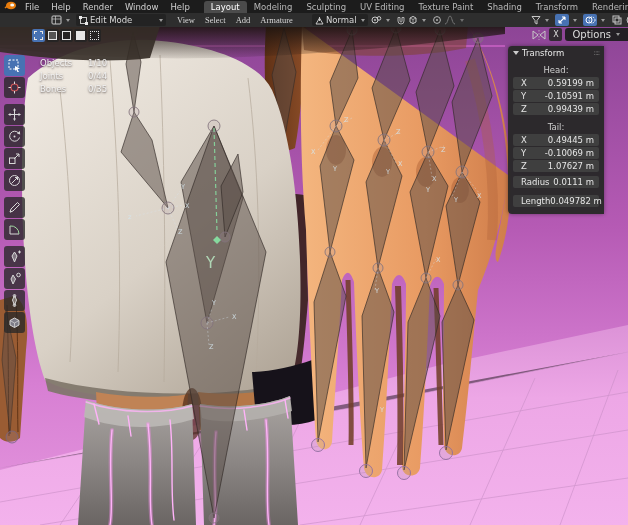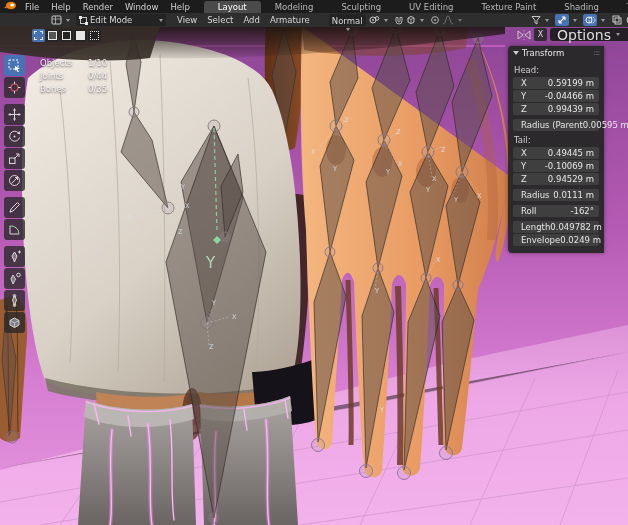--- a/index.html
+++ b/index.html
@@ -4,68 +4,68 @@
 <style>
   html,body{margin:0;padding:0;background:#1c1c1c;}
   #app{position:relative;width:628px;height:525px;overflow:hidden;
        font-family:"DejaVu Sans","Liberation Sans",sans-serif;
        -webkit-font-smoothing:antialiased;color:#d8d8d8;}
   
   #topbar{position:absolute;left:0;top:0;width:628px;height:13px;background:#1c1c1c;
           display:flex;align-items:center;font-size:8.5px;z-index:30;}
   .tmenu{padding:0 6px;color:#cfcfcf;cursor:default;}
   .ws-tabs{display:flex;margin-left:8px;}
-  .ws-tab{padding:1px 14px;color:#b8b8b8;border-radius:3px 3px 0 0;white-space:nowrap;}
+  .ws-tab{padding:1px 7px;color:#b8b8b8;border-radius:3px 3px 0 0;white-space:nowrap;}
   .ws-tab.active{background:#4b4b4b;color:#fff;}
   
   #vheader{position:absolute;left:0;top:13px;width:628px;height:14px;background:#2e2e2e;
            display:flex;align-items:center;font-size:8.5px;z-index:30;padding-left:45px;}
   .hbtn{display:flex;align-items:center;gap:2px;padding:0 3px;height:12px;border-radius:2px;}
   .hbtn.dd{background:#232323;}
-  .hmenu{padding:0 5px;color:#d6d6d6;}
+  .hmenu{padding:0 5px;color:#d6d6d6;font-family:Liberation Serif, serif;}
   .caret{width:0;height:0;border-left:2.5px solid transparent;border-right:2.5px solid transparent;border-top:3px solid #9a9a9a;margin-left:2px;}
   .blue{background:#4772b3;}
   .spacer{flex:1;}
   .icnbtn{display:flex;align-items:center;justify-content:center;width:14px;height:12px;border-radius:2px;}
   
   #scene{position:absolute;left:0;top:26px;z-index:1;}
   
   #selmodes{position:absolute;left:32px;top:29px;display:flex;gap:1px;z-index:20;}
   .smbtn{width:13px;height:13px;border-radius:2px;background:rgba(35,35,35,.85);
          display:flex;align-items:center;justify-content:center;}
   .smbtn.active{background:#4772b3;}
   .smglyph{width:7px;height:7px;border:1px dashed #e6e6e6;}
   .smglyph.s2{border-style:solid;background:rgba(230,230,230,.25);}
   .smglyph.s3{border-style:solid;}
   .smglyph.s4{border-style:solid;background:#e6e6e6;}
   .smglyph.s5{border-style:dotted;}
   #mirror-row{position:absolute;right:0;top:28px;display:flex;align-items:center;gap:3px;z-index:40;}
   .xtog{width:13px;height:13px;border-radius:2px;background:rgba(40,40,40,.9);color:#ddd;
         font-size:8px;display:flex;align-items:center;justify-content:center;}
   #options-btn{height:13px;background:rgba(30,30,30,.95);border-radius:3px 0 0 3px;color:#ddd;
-        font-size:14px;display:flex;align-items:center;padding:0 8px 0 7px;gap:3px;}
+        font-size:10px;display:flex;align-items:center;padding:0 8px 0 7px;gap:3px;}
   
   #stats{position:absolute;left:40px;top:57px;z-index:15;font-size:8.5px;line-height:13px;
          color:#f2f2f2;text-shadow:0 1px 2px rgba(40,30,30,.75);}
   #stats .srow{display:flex;}
   #stats .slab{width:48px;}
   
   #toolbar{position:absolute;left:4px;top:55px;width:22px;z-index:20;display:flex;flex-direction:column;}
   .tgap{height:5px;}
   .vtool{width:21px;height:21px;margin-bottom:1px;border-radius:3px;background:rgba(40,40,40,.78);
          display:flex;align-items:center;justify-content:center;}
   .vtool.active{background:#4772b3;}
   .vtool svg{display:block;}
   
   #npanel{position:absolute;left:508px;top:46px;width:96px;z-index:25;
           background:rgba(40,40,40,.97);border-radius:4px 0 0 4px;font-size:8.5px;
           box-shadow:0 0 4px rgba(0,0,0,.4);}
   #npanel-header{height:14px;display:flex;align-items:center;padding:0 5px;gap:3px;color:#e8e8e8;}
   #drag-dots{margin-left:auto;color:#8a8a8a;font-size:7px;letter-spacing:-1px;}
-  #npanel-body{padding:2px 5px 6px 5px;display:flex;flex-direction:column;}
+  #npanel-body{padding:2px 5px 6px 5px;display:flex;flex-direction:column;text-align:center;}
   .gsec{color:#cfcfcf;padding:3px 1px 2px 1px;}
   .frow{height:12px;margin-bottom:1px;background:#3f3f3f;border-radius:2px;display:flex;
         align-items:center;color:#e6e6e6;}
   .frow .fl{padding-left:8px;white-space:nowrap;}
   .frow .fv{margin-left:auto;padding-right:5px;white-space:nowrap;}
   .gbreak{height:3px;}
   .chev{width:0;height:0;border-left:3px solid transparent;border-right:3px solid transparent;border-top:4px solid #cccccc;}
 </style>
 </head>
 <body>
@@ -112,21 +112,21 @@
           <rect x="0" y="0" width="3" height="3" fill="#e8e8e8"></rect>
           <rect x="6" y="6" width="3" height="3" fill="#e8e8e8"></rect>
         </svg>
       <span>Edit Mode</span>
       <span class="caret" style="margin-left:auto;"></span>
     </div>
     <span class="hmenu" style="margin-left:6px;">View</span>
     <span class="hmenu">Select</span>
     <span class="hmenu">Add</span>
     <span class="hmenu">Armature</span>
-    <div class="hbtn dd" style="margin-left:14px;flex-direction:column;">
+    <div class="hbtn dd" style="margin-left:14px;">
       <svg width="9" height="9" viewBox="0 0 9 9">
           <path d="M1,8 L8,8 L4.5,2 Z" fill="none" stroke="#c8c8c8"></path>
           <path d="M4.5,5 V1" stroke="#c8c8c8"></path>
         </svg>
       <span>Normal</span>
       <span class="caret"></span>
     </div>
     <div class="hbtn">
       <svg width="11" height="10" viewBox="0 0 11 10">
           <circle cx="4" cy="5" r="3" fill="none" stroke="#c8c8c8"></circle>
@@ -581,59 +581,47 @@
       <span id="drag-dots">::::</span>
     </div>
     <div id="npanel-body">
       <div class="gsec">Head:</div>
       <div class="frow">
           <span class="fl">X</span>
           <span class="fv">0.59199 m</span>
         </div>
       <div class="frow">
           <span class="fl">Y</span>
-          <span class="fv">-0.04466 m</span>
+          <span class="fv">-0.10591 m</span>
         </div>
       <div class="frow">
           <span class="fl">Z</span>
           <span class="fv">0.99439 m</span>
         </div>
       <div class="gbreak"></div>
-      <div class="frow">
-          <span class="fl">Radius (Parent</span>
-          <span class="fv">0.00595 m</span>
-        </div>
       <div class="gsec">Tail:</div>
       <div class="frow">
           <span class="fl">X</span>
           <span class="fv">0.49445 m</span>
         </div>
       <div class="frow">
           <span class="fl">Y</span>
           <span class="fv">-0.10069 m</span>
         </div>
       <div class="frow">
           <span class="fl">Z</span>
-          <span class="fv">0.94529 m</span>
+          <span class="fv">1.07627 m</span>
         </div>
       <div class="gbreak"></div>
       <div class="frow">
           <span class="fl">Radius</span>
           <span class="fv">0.0111 m</span>
         </div>
       <div class="gbreak"></div>
-      <div class="frow">
-          <span class="fl">Roll</span>
-          <span class="fv">-162°</span>
-        </div>
       <div class="gbreak"></div>
       <div class="frow">
           <span class="fl">Length</span>
           <span class="fv">0.049782 m</span>
         </div>
-      <div class="frow">
-          <span class="fl">Envelope</span>
-          <span class="fv">0.0249 m</span>
-        </div>
     </div>
   </div>
 
 </div>
 
 </body></html>

